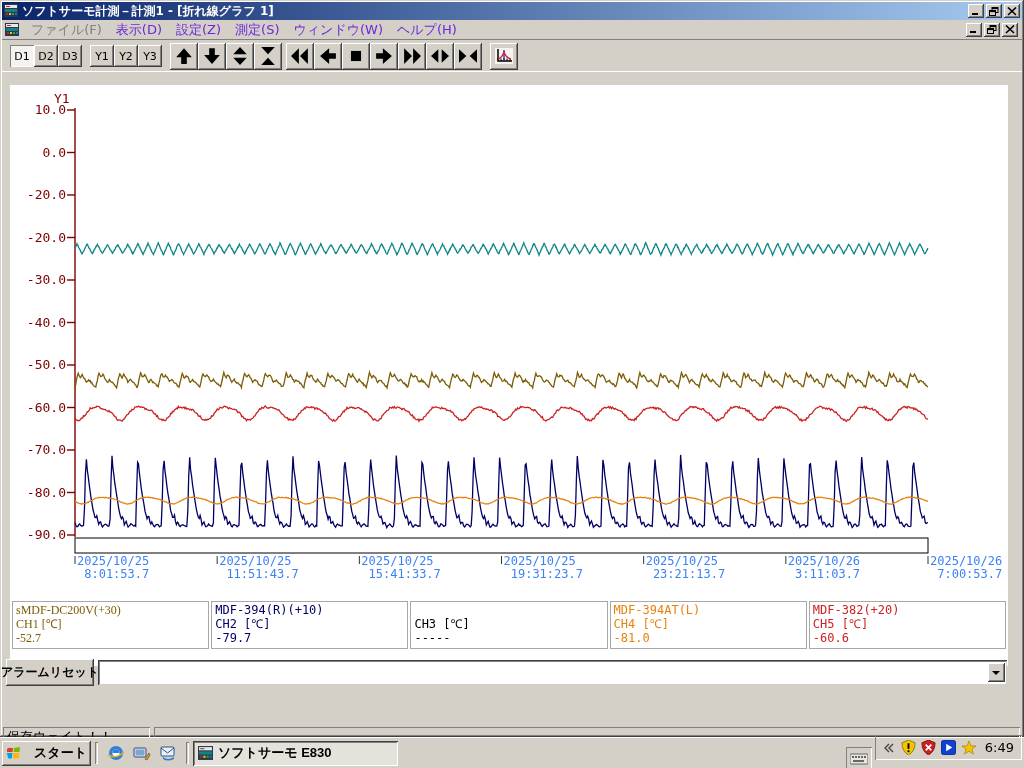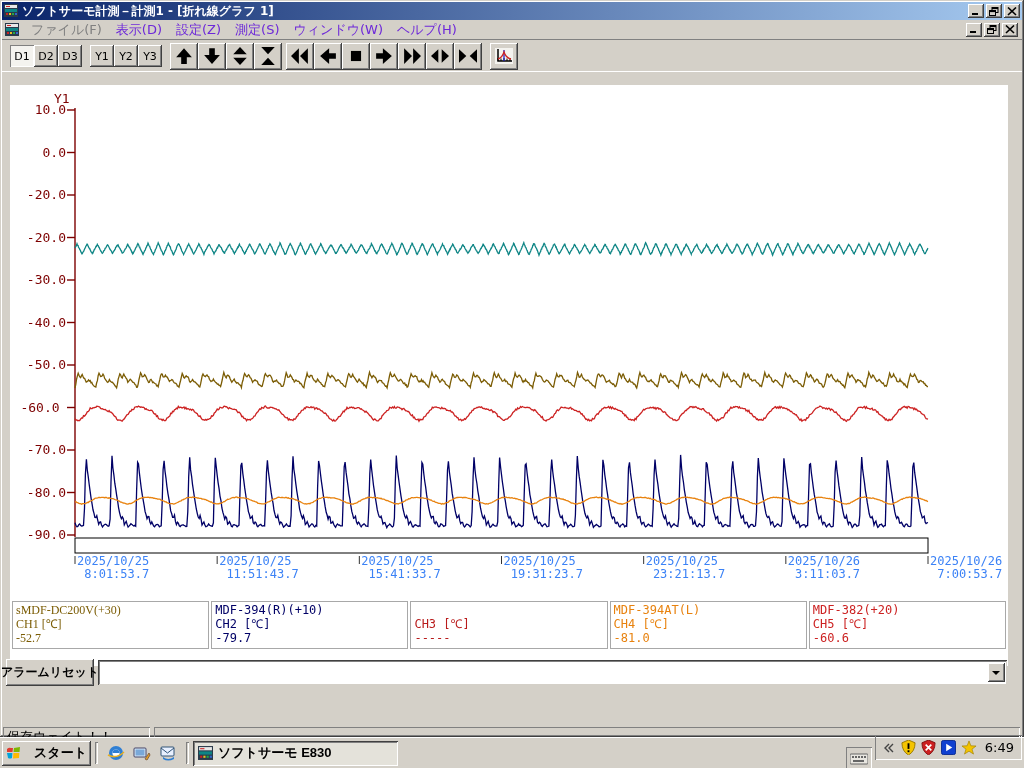--- a/index.html
+++ b/index.html
@@ -274,21 +274,21 @@
           </svg>
         <div id="y-axis-name" style="left: 44px; top: 6px;">Y1</div>
         <div id="y-labels">
             <div class="y-tick-label" style="left: 4px; top: 17px;">10.0</div>
             <div class="y-tick-label" style="left: 4px; top: 59.5px;">0.0</div>
             <div class="y-tick-label" style="left: 4px; top: 102px;">-20.0</div>
             <div class="y-tick-label" style="left: 4px; top: 144.5px;">-20.0</div>
             <div class="y-tick-label" style="left: 4px; top: 187px;">-30.0</div>
             <div class="y-tick-label" style="left: 4px; top: 229.5px;">-40.0</div>
             <div class="y-tick-label" style="left: 4px; top: 272px;">-50.0</div>
-            <div class="y-tick-label" style="left: 4px; top: 314.5px; text-align: center;">-60.0</div>
+            <div class="y-tick-label" style="left: 4px; top: 314.5px;">-60.0</div>
             <div class="y-tick-label" style="left: 4px; top: 357px;">-70.0</div>
             <div class="y-tick-label" style="left: 4px; top: 399.5px;">-80.0</div>
             <div class="y-tick-label" style="left: 4px; top: 442px;">-90.0</div>
           </div>
         <div id="x-labels">
             <div class="x-tick-label" style="left: 67px; top: 470px;">2025/10/25
  8:01:53.7</div>
             <div class="x-tick-label" style="left: 209.167px; top: 470px;">2025/10/25
  11:51:43.7</div>
             <div class="x-tick-label" style="left: 351.333px; top: 470px;">2025/10/25
@@ -306,21 +306,21 @@
             <div class="legend-cell" style="color: rgb(123, 92, 4); font-family: Liberation Serif, serif;">
               <div>sMDF-DC200V(+30)</div>
               <div>CH1 [℃]</div>
               <div>-52.7</div>
             </div>
             <div class="legend-cell" style="color: rgb(0, 0, 102);">
               <div>MDF-394(R)(+10)</div>
               <div>CH2 [℃]</div>
               <div>-79.7</div>
             </div>
-            <div class="legend-cell" style="color: #b91c1c;">
+            <div class="legend-cell" style="color: #000000;">
               <div>&nbsp;</div>
               <div>CH3 [℃]</div>
               <div>-----</div>
             </div>
             <div class="legend-cell" style="color: rgb(232, 130, 14);">
               <div>MDF-394AT(L)</div>
               <div>CH4 [℃]</div>
               <div>-81.0</div>
             </div>
             <div class="legend-cell" style="color: rgb(204, 34, 34);">

